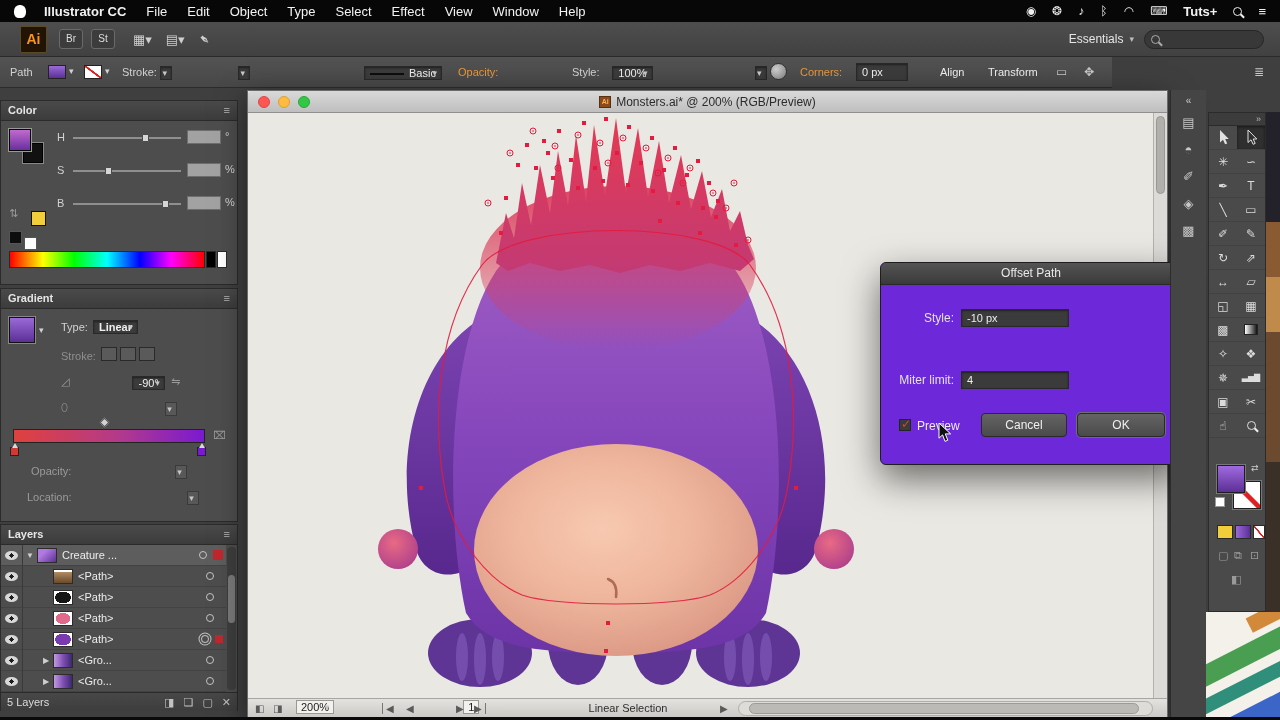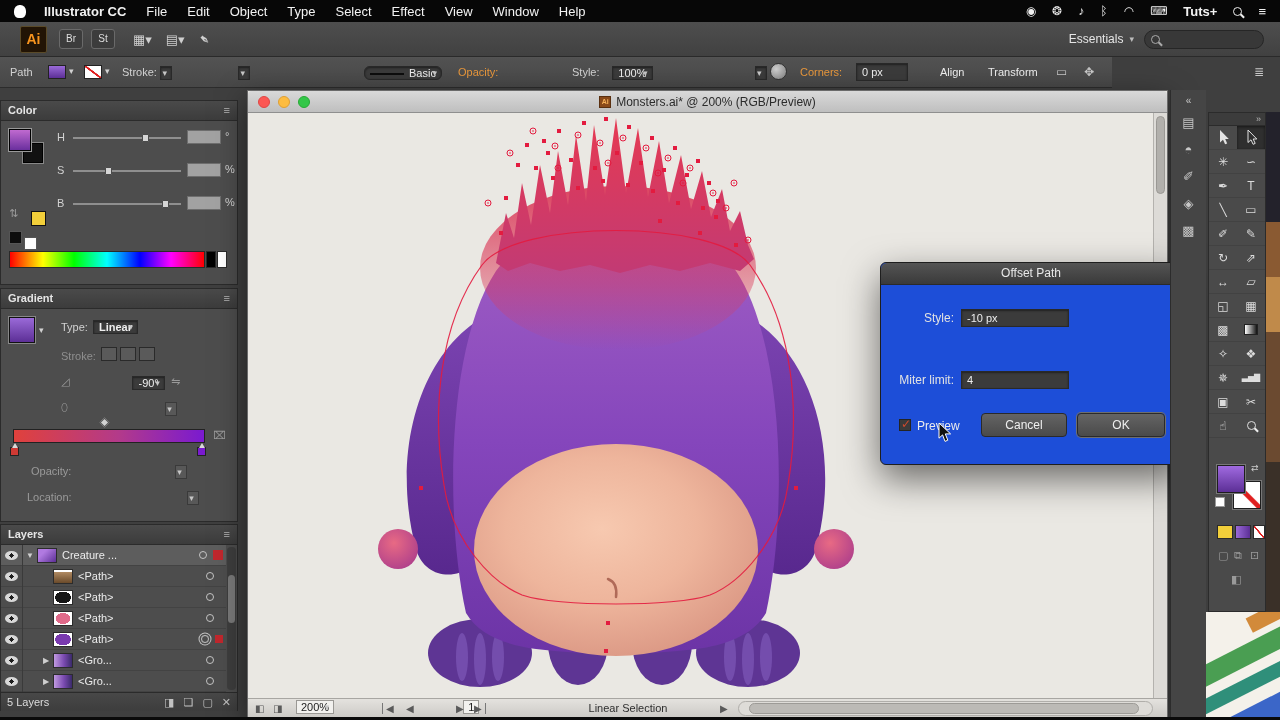--- a/index.html
+++ b/index.html
@@ -86,21 +86,21 @@
   .doc-ic { width:12px; height:12px; background:#8a4a1a; border:1px solid #5a3010; margin-right:5px; color:#f7b25a; font-size:7px; line-height:10px; text-align:center; font-weight:bold; }
   .vsb { background:#dddbd7; border-left:1px solid #b4b2ae; }
   .vsb-thumb { position:absolute; left:2px; width:9px; border-radius:5px; background:#b2b0ac; border:1px solid #9a9894; }
   .statusbar { background:linear-gradient(#e4e2de,#cccac6); border-top:1px solid #a8a6a2; color:#3a3a3a; font-size:11px; }
   .sb-ic { color:#5a5a5a; font-size:10px; }
   .sb-field { background:#f2f1ee; border:1px solid #9a9894; color:#222; font-size:11px; padding:0 4px; line-height:14px; position:relative; }
   .hsb { background:#dedcd8; border:1px solid #b0aeaa; border-radius:8px; }
   .hsb-thumb { position:absolute; top:1px; height:11px; background:#bcbab6; border:1px solid #9d9b97; border-radius:6px; }
 
   
-  .dialog { background:#1d4ed8; border:1px solid #1e1e1e; border-radius:6px; box-shadow:0 14px 36px rgba(0,0,0,.55); color:#ececec; font-size:12px; }
+  .dialog { background:#6d28d9; border:1px solid #1e1e1e; border-radius:6px; box-shadow:0 14px 36px rgba(0,0,0,.55); color:#ececec; font-size:12px; }
   .dlg-title { height:22px; background:linear-gradient(#545454,#3a3a3a); border-bottom:1px solid #2a2a2a; border-radius:6px 6px 0 0; text-align:center; line-height:21px; color:#e8e8e8; }
   .dlg-row { position:absolute; left:0; width:100%; display:flex; align-items:center; }
   .dlg-lab { width:80px; text-align:right; padding-right:7px; color:#e2e2e2; }
   .dlg-in { width:108px; height:18px; }
   .dlg-sel { width:108px; height:18px; line-height:16px; }
   .dlg-sel::after { content:"▾"; position:absolute; right:0; top:0; width:15px; height:16px; background:#5e5e5e; border-left:1px solid #2c2c2c; color:#ddd; font-size:9px; text-align:center; line-height:15px; }
   .dbtn { position:absolute; height:24px; background:linear-gradient(#646464,#4a4a4a); border:1px solid #2a2a2a; border-radius:4px; color:#efefef; font-size:12px; text-align:center; line-height:22px; }
   .cbx { position:absolute; width:12px; height:12px; background:#3a3a3a; border:1px solid #242424; }
   .cbx::after { content:"✓"; position:absolute; top:-3px; left:1px; color:#cf4a2e; font-size:12px; font-weight:bold; }
 
@@ -167,21 +167,21 @@
 
   <div class="abs controlbar" style="left:0;top:57px;width:1112px;height:31px;">
     <span class="abs lab" style="left:10px;top:9px;">Path</span>
     <span class="abs swatch fill-grad" style="left:48px;top:8px;width:18px;height:14px;"></span>
     <span class="abs lab" style="left:69px;top:9px;font-size:9px;">▾</span>
     <span class="abs swatch none-slash" style="left:84px;top:8px;width:18px;height:14px;"></span>
     <span class="abs lab" style="left:105px;top:9px;font-size:9px;">▾</span>
     <span class="abs lab" style="left:122px;top:9px;">Stroke:</span>
     <span class="abs din dd" style="left:160px;top:6px;width:48px;height:18px;"></span>
     <span class="abs din dd" style="left:226px;top:6px;width:100px;height:18px;"></span>
-    <span class="abs din dd" style="left:340px;top:6px;width:106px;height:18px;border-radius:6px;"><span class="cb-line"></span><span>Basic</span></span>
+    <span class="abs din dd" style="left:340px;top:6px;width:106px;height:18px;"><span class="cb-line"></span><span>Basic</span></span>
     <span class="abs olab" style="left:458px;top:9px;">Opacity:</span>
     <span class="abs din dd" style="left:506px;top:6px;width:52px;height:18px;"><span>100%</span></span>
     <span class="abs lab" style="left:572px;top:9px;">Style:</span>
     <span class="abs din dd" style="left:608px;top:6px;width:42px;height:18px;"></span>
     <span class="abs recolor" style="left:770px;top:6px;"></span>
     <span class="abs olab" style="left:800px;top:9px;">Corners:</span>
     <span class="abs din" style="left:856px;top:6px;width:52px;height:18px;"><span>0 px</span></span>
     <span class="abs wlab" style="left:940px;top:9px;">Align</span>
     <span class="abs wlab" style="left:988px;top:9px;">Transform</span>
     <span class="abs cbic" style="left:1056px;top:8px;">▭</span>

